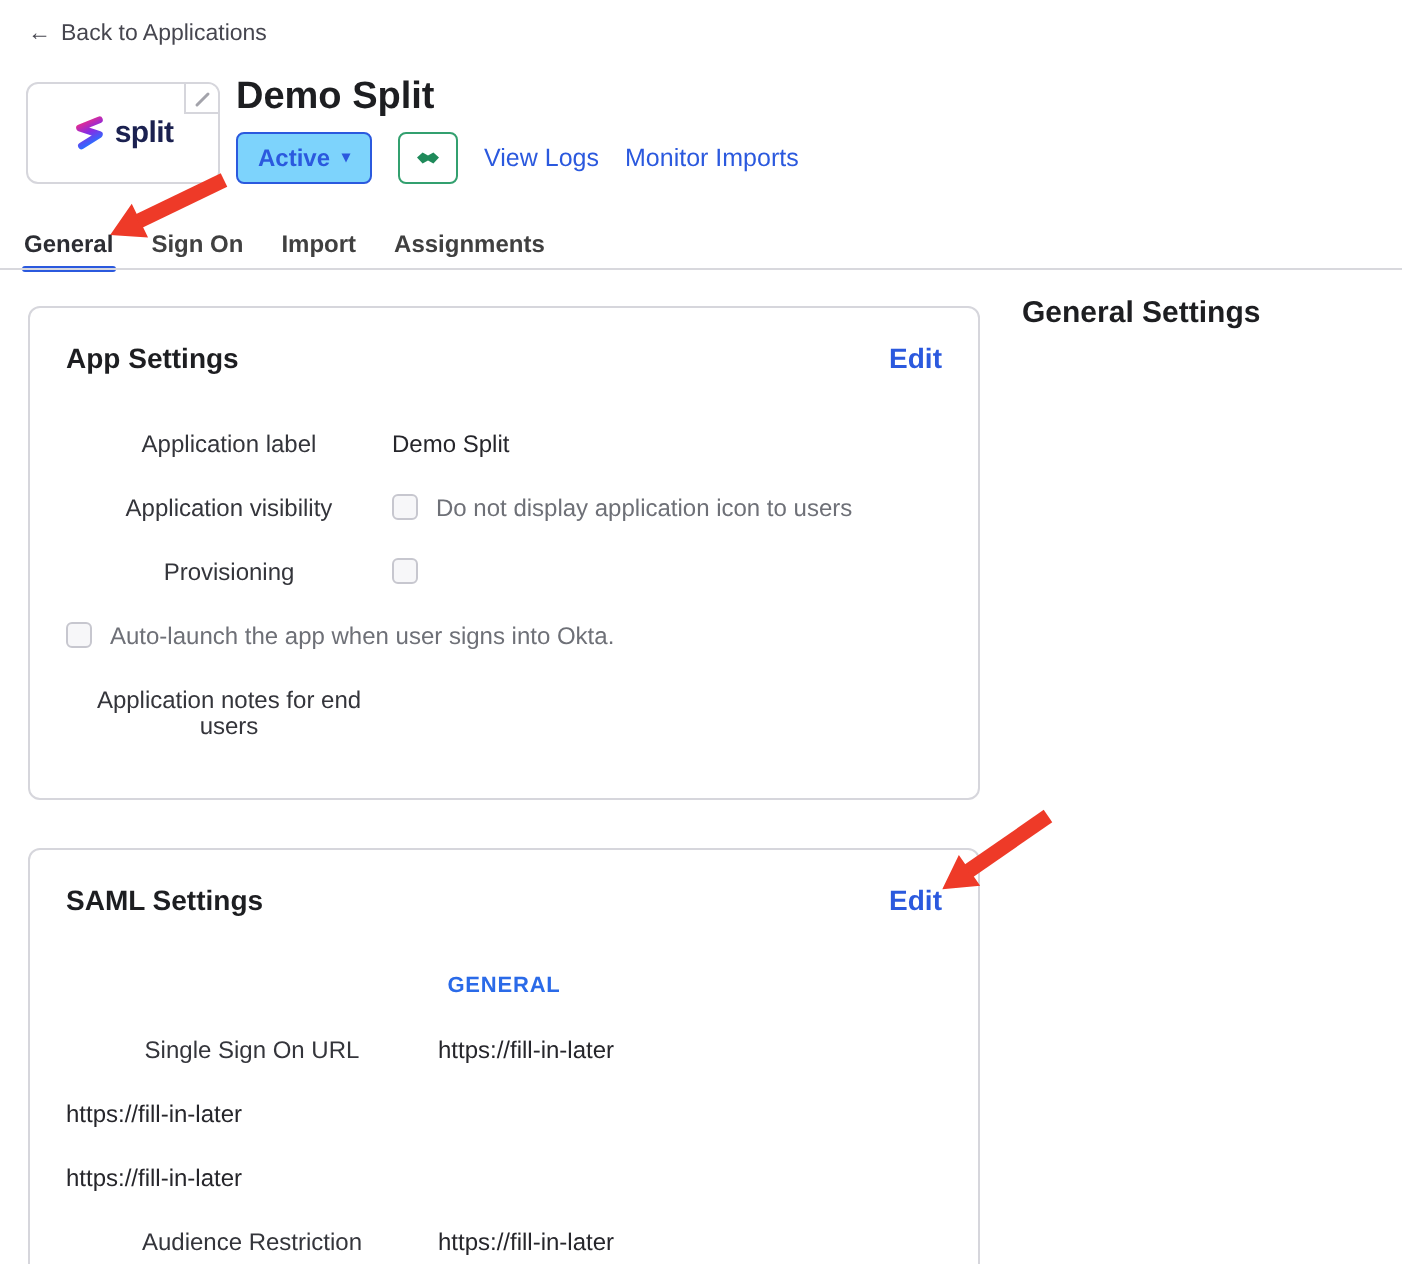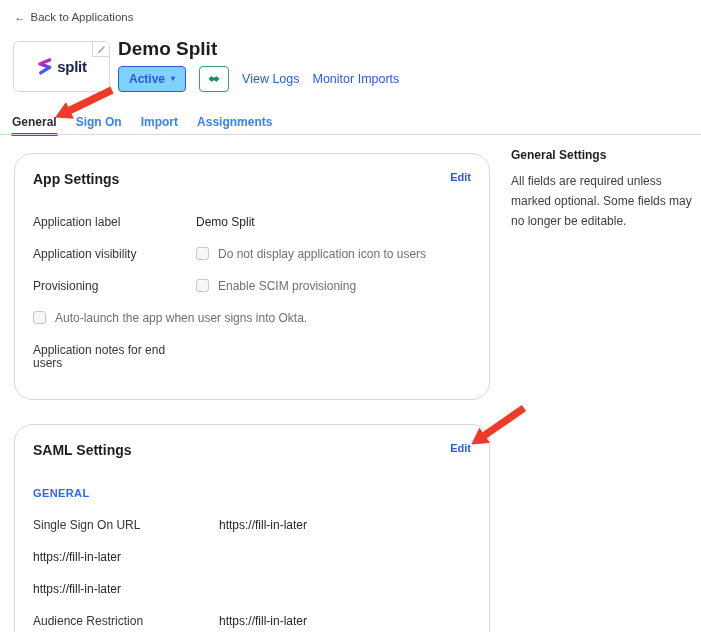--- a/index.html
+++ b/index.html
@@ -47,58 +47,58 @@
   }
   .active-btn .caret{font-size:8px;line-height:1;}
   .green-btn{
     width:30px;height:26px;background:#fff;border:1px solid var(--green-accent);
     border-radius:4px;display:flex;align-items:center;justify-content:center;cursor:pointer;
   }
   .hlink{color:var(--link-blue);font-size:12.5px;text-decoration:none;cursor:pointer;}
 
   
   .tabs{position:absolute;left:11px;top:113px;display:flex;gap:17px;}
-  .tab{font-size:12px;font-weight:700;color:#3b82f6;padding:2px 1px 6px;position:relative;cursor:pointer;}
+  .tab{font-size:12px;font-weight:700;color:#404040;padding:2px 1px 6px;position:relative;cursor:pointer;}
   .tab.active{color:#2c2d33;}
   .tab.active::after{
     content:"";position:absolute;left:0;right:0;bottom:-1px;height:3px;
     background:var(--link-blue);border-radius:2px;
   }
   .tabs-divider{position:absolute;left:0;top:134px;width:701px;height:1px;background:#d8d8dd;}
 
   
   .card{
     position:absolute;left:14px;width:476px;background:#fff;
-    border:1px solid #d6d6dc;border-radius:18px;
+    border:1px solid #d6d6dc;border-radius:6px;
   }
   .app-card{top:153px;height:247px;}
   .saml-card{top:424px;height:240px;}
   .card-header{display:flex;align-items:flex-start;justify-content:space-between;padding:17px 18px 0;}
   .card-title{font-size:14px;font-weight:700;color:#1d1e21;}
-  .edit-link{color:var(--link-blue);font-size:11px;font-weight:700;text-decoration:none;cursor:pointer;}
-  .card-body{padding:29px 18px 8px;}
+  .edit-link{color:var(--link-blue);font-size:14px;font-weight:700;text-decoration:none;cursor:pointer;}
+  .card-body{padding:29px 18px 8px;text-align:center;}
   .section-label{
     font-size:11px;font-weight:700;color:var(--section-blue);
     letter-spacing:0.4px;margin-bottom:20px;
   }
   .row{display:flex;align-items:flex-start;margin-bottom:19px;font-size:12px;line-height:13px;}
   .row:last-child{margin-bottom:0;}
   .row-label{width:163px;flex:none;color:#34353b;}
   .saml-card .row-label{width:186px;}
   .row-value{color:#26262b;}
   .checkbox-group{display:flex;align-items:flex-start;gap:9px;}
   .checkbox{
     width:13px;height:13px;flex:none;border:1px solid #c7c7cf;border-radius:3px;
     background:#f7f7f9;margin-top:-1px;cursor:pointer;
   }
   .checkbox-label{color:#6e7077;}
 
   
   .side-help{position:absolute;left:511px;top:148px;width:182px;}
-  .side-help h3{font-size:12px;font-weight:700;color:#1d1e21;margin-bottom:10px;}
+  .side-help h3{font-size:15px;font-weight:700;color:#1d1e21;margin-bottom:10px;}
   .side-help p{font-size:12px;color:#3d3e45;line-height:1.65;}
 
   
   .annotation{position:absolute;pointer-events:none;}
   .arrow-shape{fill:var(--arrow-red);stroke:var(--arrow-red);}
 </style>
 </head>
 <body>
 
 <div class="page">
@@ -167,21 +167,20 @@
         <div class="row-label">Application visibility</div>
         <div class="row-value checkbox-group">
           <span class="checkbox"></span>
           <span class="checkbox-label">Do not display application icon to users</span>
         </div>
       </div>
       <div class="row">
         <div class="row-label">Provisioning</div>
         <div class="row-value checkbox-group">
           <span class="checkbox"></span>
-          <span class="checkbox-label">Enable SCIM provisioning</span>
         </div>
       </div>
       <div class="row">
         <div class="row-value checkbox-group">
           <span class="checkbox"></span>
           <span class="checkbox-label">Auto-launch the app when user signs into Okta.</span>
         </div>
       </div>
       <div class="row">
         <div class="row-label">Application notes for end users</div>
@@ -209,21 +208,20 @@
       </div>
       <div class="row">
         <div class="row-label">Audience Restriction</div>
         <div class="row-value">https://fill-in-later</div>
       </div>
     </div>
   </section>
 
   <aside class="side-help">
     <h3>General Settings</h3>
-    <p>All fields are required unless marked optional. Some fields may no longer be editable.</p>
   </aside>
 
   <svg class="annotation" style="left:48px;top:84px;" width="72" height="42" viewBox="0 0 72 42">
     <line x1="64" y1="6" x2="21.5" y2="26.5" class="arrow-shape" stroke-width="7.5"></line>
     <polygon points="8,33 17.8,18.9 25.2,34.2" class="arrow-shape"></polygon>
   </svg>
 
   <svg class="annotation" style="left:462px;top:402px;" width="70" height="52" viewBox="0 0 70 52">
     <line x1="62" y1="6" x2="22.3" y2="33.5" class="arrow-shape" stroke-width="7.5"></line>
     <polygon points="10,42 17.5,26.5 27.2,40.5" class="arrow-shape"></polygon>

